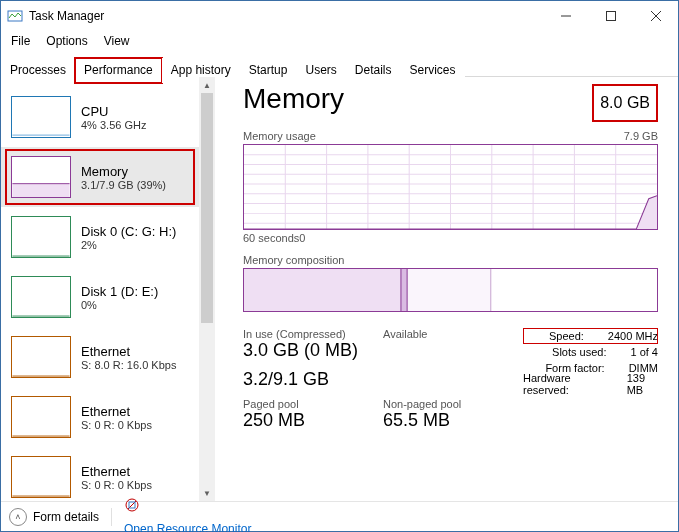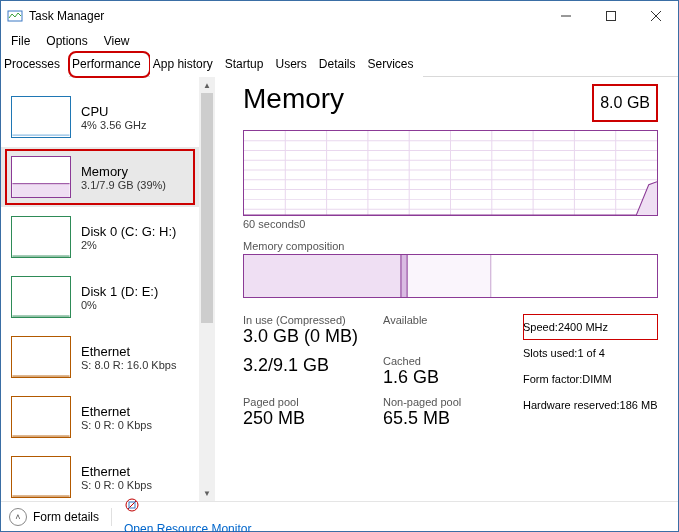--- a/index.html
+++ b/index.html
@@ -6,23 +6,23 @@
   html, body { margin: 0; padding: 0; font-family: "Segoe UI", Tahoma, sans-serif; font-size: 12px; color: #000; background: #fff; }
   .window { width: 679px; height: 532px; border: 1px solid #3a6ea5; display: flex; flex-direction: column; position: relative; }
   .titlebar { height: 30px; display: flex; align-items: center; padding: 0 0 0 6px; color: #000; }
   .titlebar .icon { width: 16px; height: 16px; margin-right: 6px; }
   .titlebar .title { flex: 1; font-size: 12px; }
   .win-controls { display: flex; height: 100%; }
   .win-btn { width: 45px; height: 29px; display: flex; align-items: center; justify-content: center; color: #555; }
   .menubar { height: 20px; display: flex; align-items: center; padding: 0 2px; font-size: 12px; gap: 0; }
   .menubar .menu-item { padding: 2px 8px; }
   .tabs { display: flex; border-bottom: 1px solid #d9d9d9; padding: 0; height: 26px; align-items: flex-end; font-size: 12px; }
-  .tab { padding: 4px 8px 5px 2px; border: 1px solid transparent; position: relative; top: 1px; background: #fff; }
+  .tab { padding: 4px 8px 5px 8px; border: 1px solid transparent; position: relative; top: 7px; background: #fff; }
   .tab.active { border: 1px solid #d9d9d9; border-bottom: 1px solid #fff; }
-  .tab.highlight-red { outline: 2px solid #c00; outline-offset: -1px; border-radius: 7px; }
+  .tab.highlight-red { outline: 2px solid #c00; outline-offset: -1px; }
   .content { flex: 1; display: flex; overflow: hidden; }
   .sidebar-wrap { width: 214px; position: relative; overflow: hidden; }
   .sidebar { width: 198px; height: 100%; overflow: hidden; padding-top: 10px; }
   .side-item { display: flex; align-items: center; padding: 4px 6px 4px 10px; height: 60px; gap: 10px; }
   .side-item.selected { background: #e8e8e8; }
   .side-item.highlight-red { position: relative; }
   .side-item.highlight-red::after { content:""; position:absolute; left:4px; top:2px; right:4px; bottom:2px; border: 2px solid #c00; pointer-events:none; }
   .thumb { width: 60px; height: 42px; border: 1px solid; background: #fff; flex-shrink: 0; position: relative; }
   .thumb svg { width:100%; height:100%; display:block;}
   .side-text .s-title { font-size: 13px; }
@@ -38,21 +38,21 @@
   .graph-label-row { display:flex; justify-content:space-between; color:#555; font-size:11px; margin-bottom: 2px;}
   .graph-box { border: 1px solid #8b3a96; height: 86px; background: #fff; position: relative; }
   .graph-bottom-row { display:flex; justify-content:flex-start; color:#555; font-size:11px; margin-top: 2px; margin-bottom: 10px;}
   .comp-box { border: 1px solid #8b3a96; height: 44px; background:#fff; position:relative; margin-bottom: 16px;}
   .stats { display:flex; gap: 30px; }
   .stats-left { display:flex; flex-wrap:wrap; width: 250px; }
   .stat { width: 50%; margin-bottom: 8px; }
   .stat .label { font-size: 11px; color: #555; }
   .stat .value { font-size: 18px; }
   .stats-right { flex:1; font-size: 11px; }
-  .kv-row { display:flex; justify-content:flex-start; height: 26px; align-items:center;}
+  .kv-row { display:flex; justify-content:flex-end; height: 16px; align-items:center;gap:24px;}
   .kv-row.highlight-red { outline: 1px solid #c00; outline-offset: -1px; }
   .statusbar { height: 30px; border-top: 1px solid #e5e5e5; display:flex; align-items:center; padding: 0 8px; gap: 12px; font-size: 12px; }
   .status-sep { width:1px; height: 18px; background:#e0e0e0; }
   .link { color: #0066cc; }
   .circle-btn { width:18px; height:18px; border:1px solid #888; border-radius:50%; display:flex; align-items:center; justify-content:center; font-size:9px; color:#555;}
 </style>
 </head>
 <body>
 
 <div class="window">
@@ -200,20 +200,24 @@
         <div class="sb-btn">▼</div>
       </div>
     </div>
 
     <div class="main">
       <div class="main-header">
         <div class="main-title">Memory</div>
         <div class="main-total">8.0 GB</div>
       </div>
 
+      <div class="graph-label-row">
+        <span>Memory usage</span>
+        <span>7.9 GB</span>
+      </div>
       <div class="graph-box">
         <svg viewBox="0 0 400 86" preserveAspectRatio="none" style="width:100%;height:100%;">
           <g stroke="#e9d7ee" stroke-width="1">
             <line x1="0" y1="10" x2="400" y2="10"></line>
               <line x1="0" y1="20" x2="400" y2="20"></line>
             <line x1="0" y1="30" x2="400" y2="30"></line>
               <line x1="0" y1="40" x2="400" y2="40"></line>
             <line x1="0" y1="50" x2="400" y2="50"></line>
               <line x1="0" y1="60" x2="400" y2="60"></line>
             <line x1="0" y1="70" x2="400" y2="70"></line>
@@ -256,24 +260,20 @@
           <div class="stat" style="width:56%">
             <div class="label">In use (Compressed)</div>
             <div class="value">3.0 GB (0 MB)</div>
           </div>
           <div class="stat" style="width:44%">
             <div class="label">Available</div>
           </div>
           <div class="stat" style="width:56%">
             <div class="value">3.2/9.1 GB</div>
           </div>
-          <div class="stat" style="width:44%">
-            <div class="label">Cached</div>
-            <div class="value">1.6 GB</div>
-          </div>
           <div class="stat" style="width:56%">
             <div class="label">Paged pool</div>
             <div class="value">250 MB</div>
           </div>
           <div class="stat" style="width:44%">
             <div class="label">Non-paged pool</div>
             <div class="value">65.5 MB</div>
           </div>
         </div>
         <div class="stats-right">
@@ -284,21 +284,21 @@
           <div class="kv-row">
             <span>Slots used:</span>
             <span>1 of 4</span>
           </div>
           <div class="kv-row">
             <span>Form factor:</span>
             <span>DIMM</span>
           </div>
           <div class="kv-row">
             <span>Hardware reserved:</span>
-            <span>186 MB</span>
+            <span>139 MB</span>
           </div>
         </div>
       </div>
     </div>
 
   </div>
 
   <div class="statusbar">
     <div style="display:flex;align-items:center;gap:6px;">
       <span class="circle-btn">˄</span>

